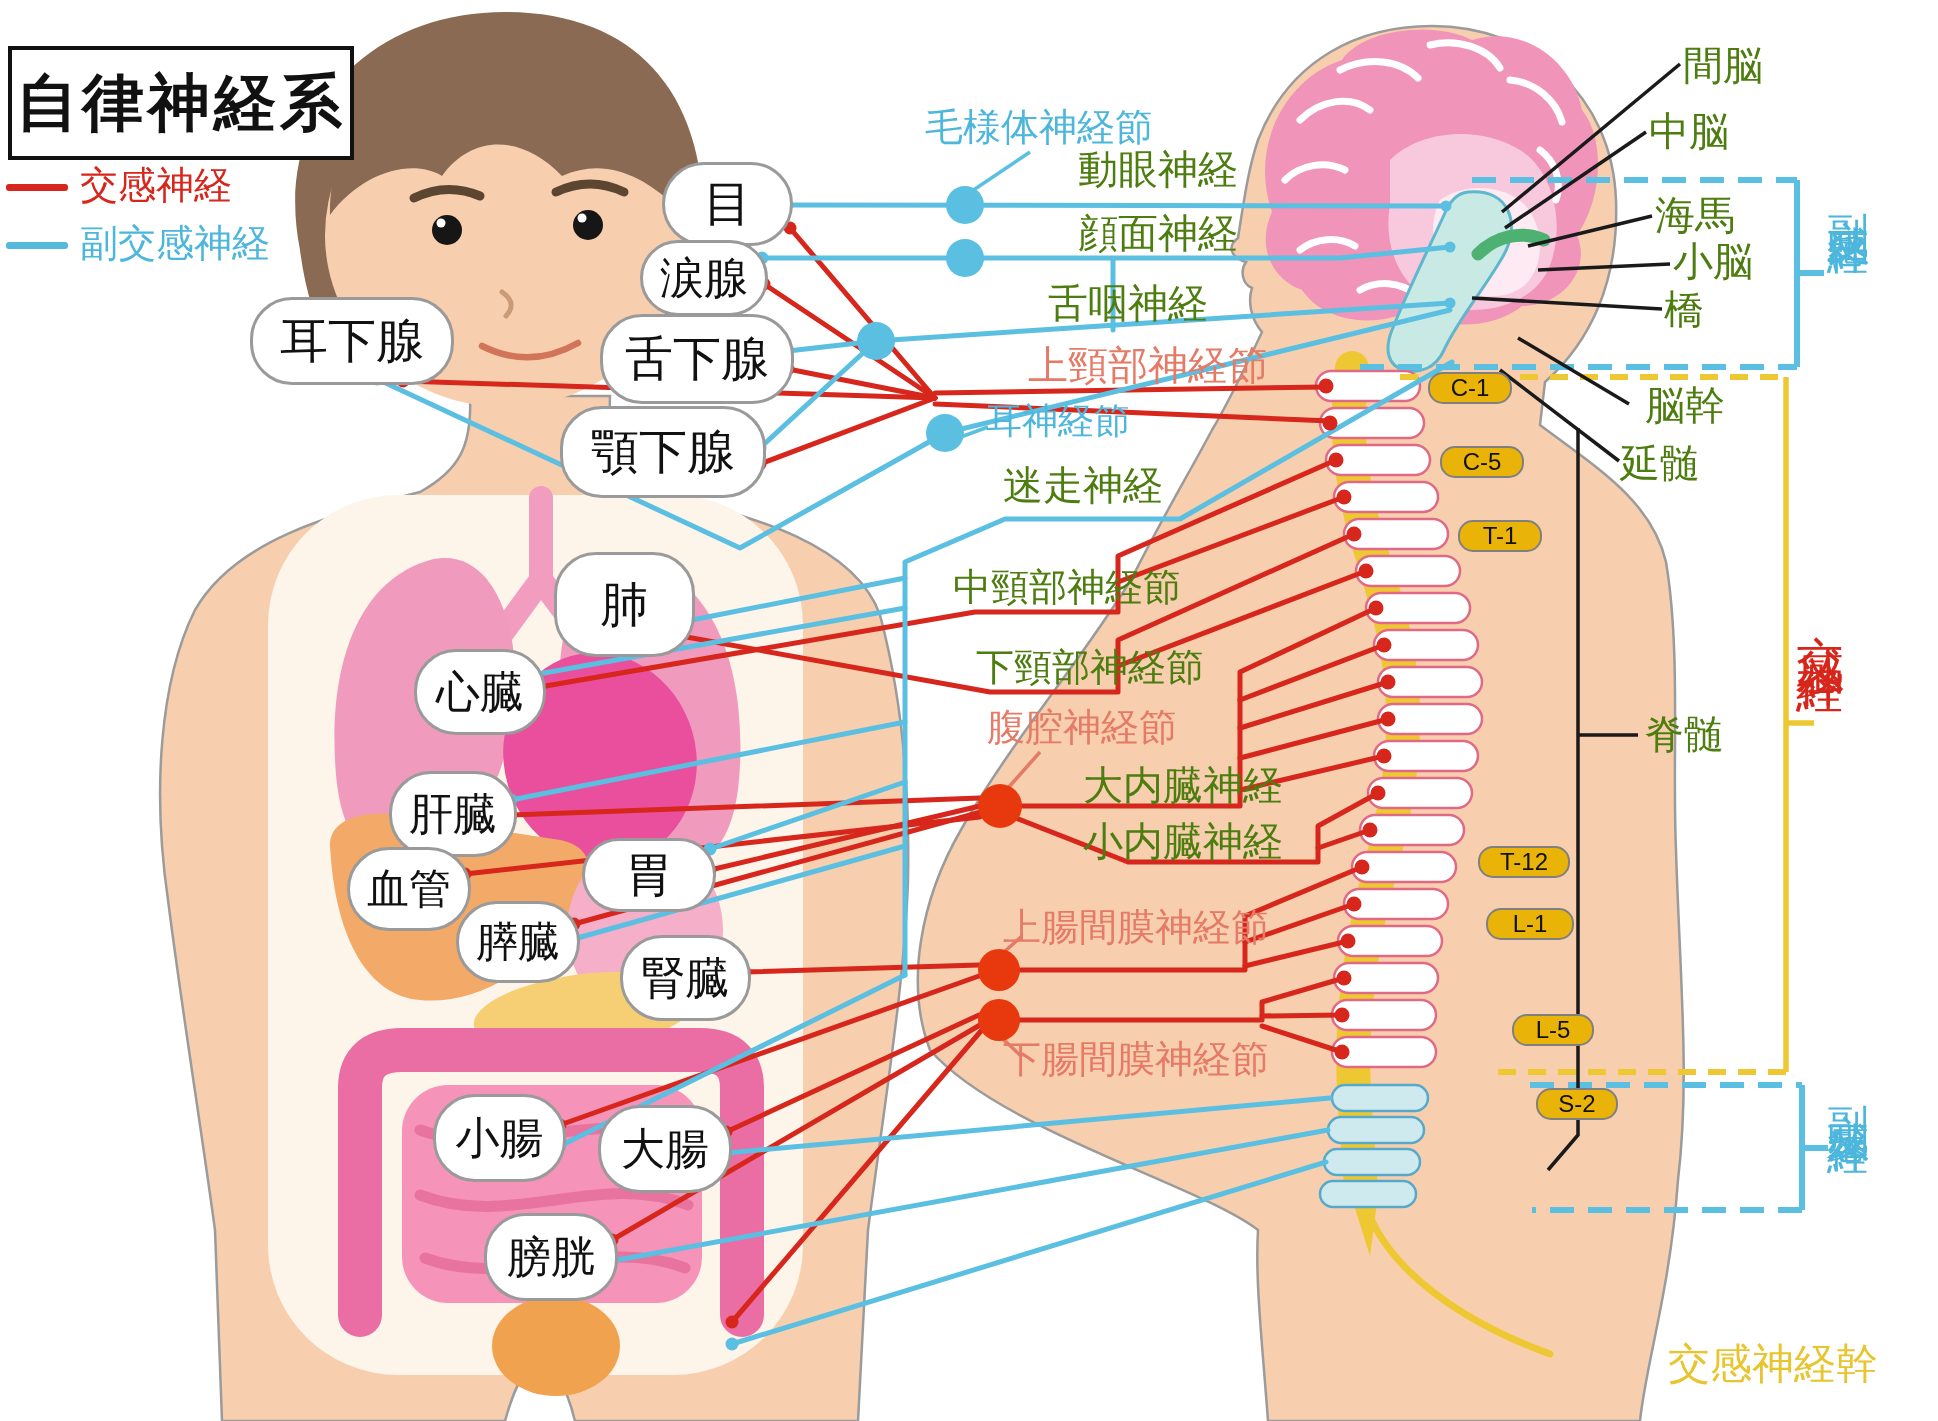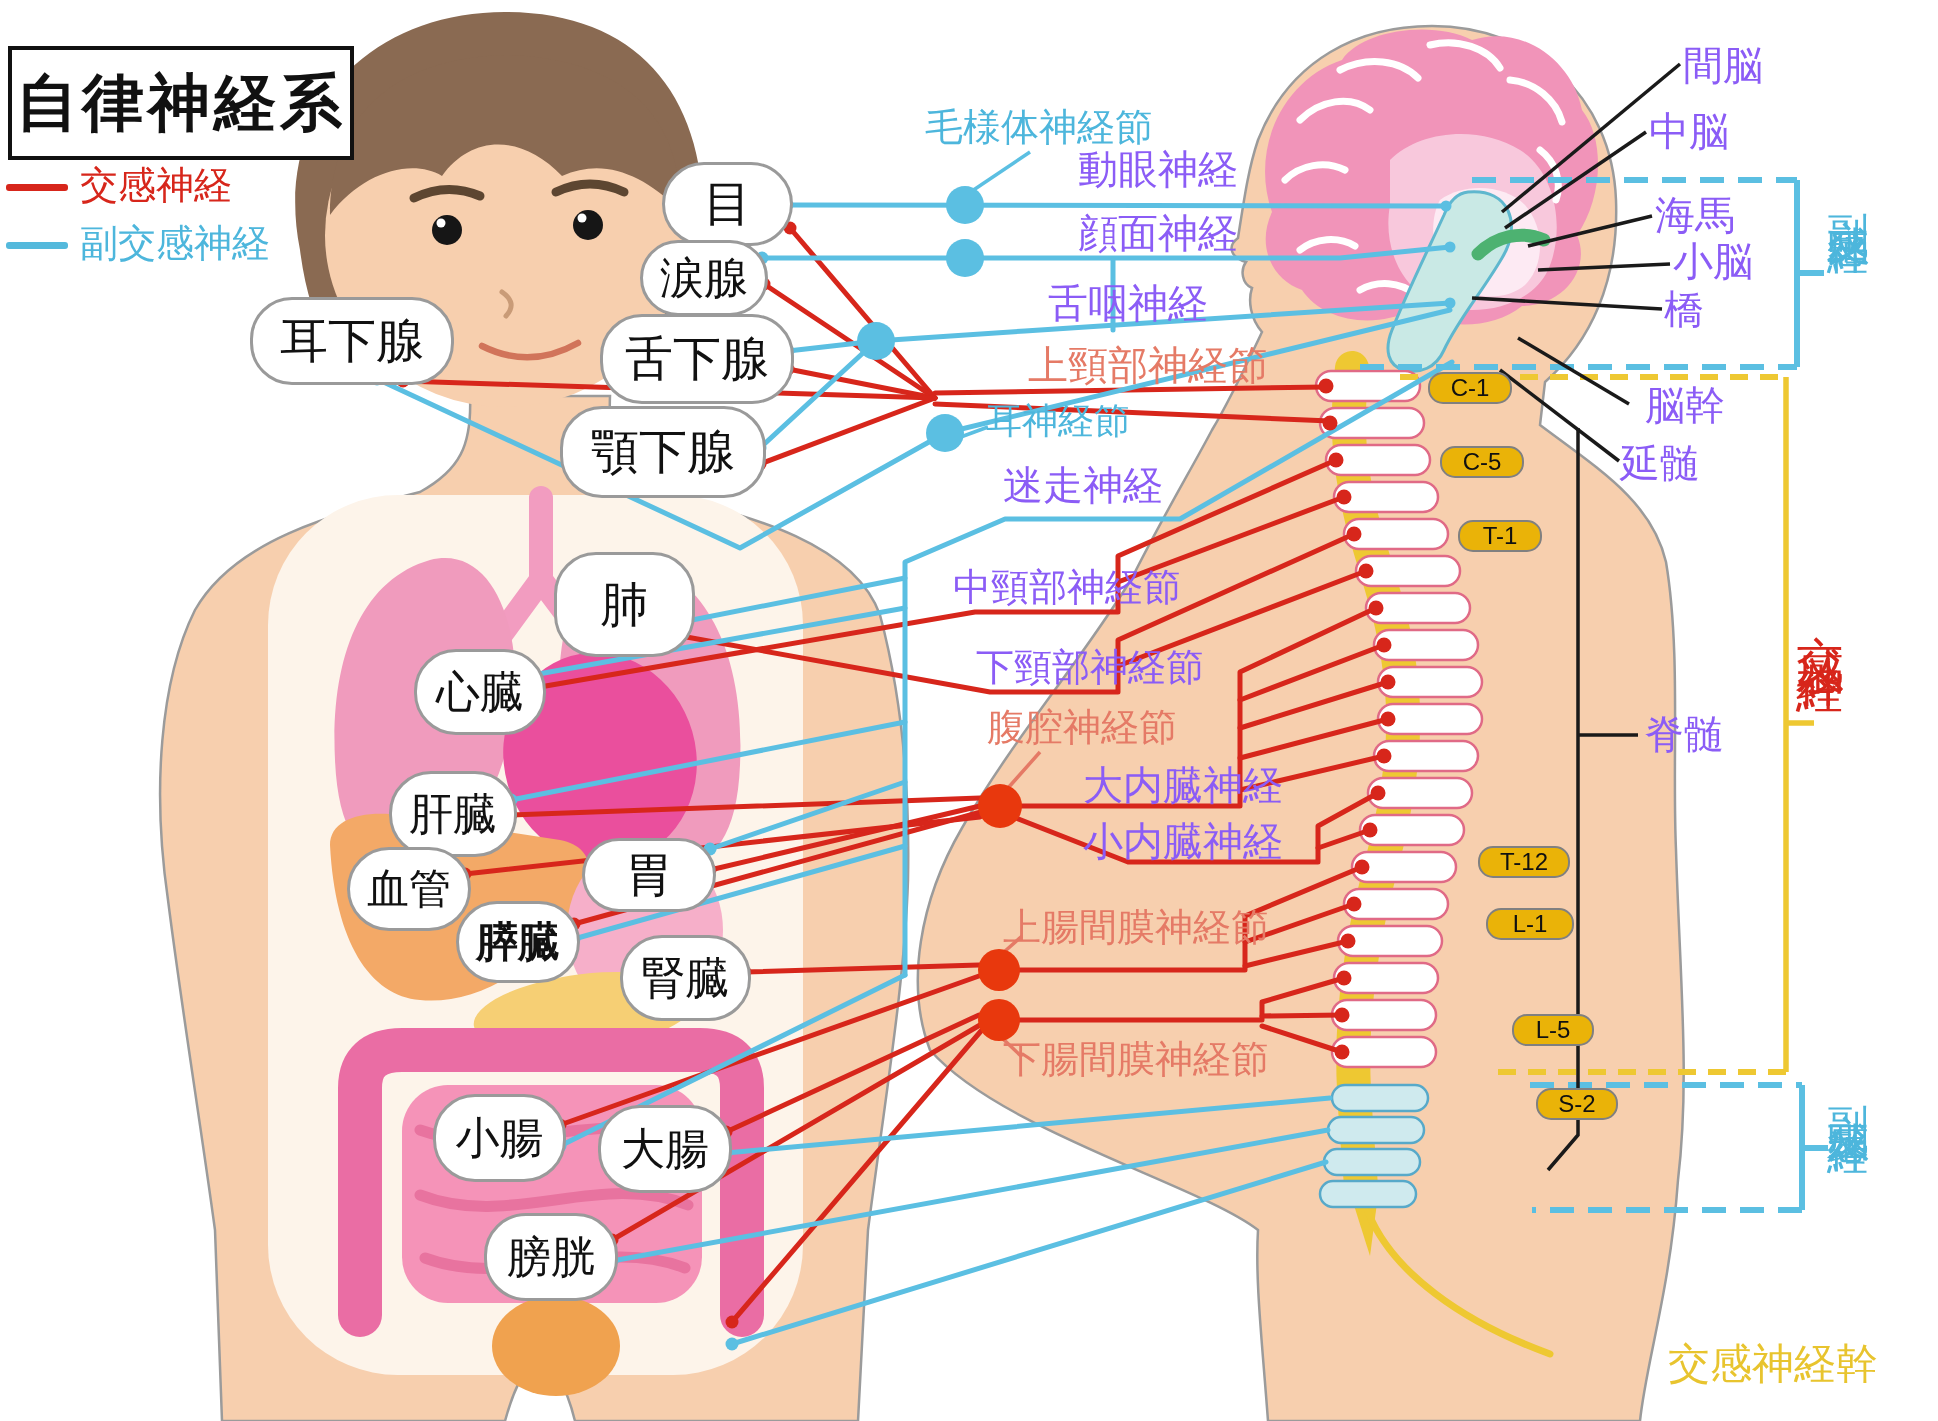--- a/index.html
+++ b/index.html
@@ -1,19 +1,19 @@
 <!DOCTYPE html>
 <html><head>
 <meta charset="utf-8">
 <style>
   html,body{margin:0;padding:0;background:#fff;}
   #stage{position:relative;width:1938px;height:1421px;background:#ffffff;overflow:hidden;
          font-family:"Liberation Sans","DejaVu Sans",sans-serif;padding-left:12px;}
   #art{position:absolute;left:0;top:0;}
-  .lbl{position:absolute;white-space:nowrap;color:#8b5cf6;line-height:1.05;}
+  .lbl{position:absolute;white-space:nowrap;color:#4d7c0f;line-height:1.05;}
   .bubble{position:absolute;background:#fff;border:3px solid #9a9a9a;border-radius:42px;
           display:flex;align-items:center;justify-content:center;
           font-size:48px;font-weight:500;color:#111;}
   .vpill{position:absolute;background:#eab308;border:2px solid #808080;border-radius:15px;
          display:flex;align-items:center;justify-content:center;
          font-size:24px;color:#111;font-weight:500;}
   .vert{position:absolute;writing-mode:vertical-rl;text-orientation:upright;white-space:nowrap;font-weight:500;}
   #title-box{position:absolute;left:8px;top:46px;width:338px;height:106px;border:4px solid #111;
              background:#fff;display:flex;align-items:center;justify-content:center;
              font-size:62px;font-weight:600;letter-spacing:4px;color:#111;}
@@ -279,21 +279,21 @@
 <div class="bubble" style="left:662px;top:162px;width:125px;height:78px;">目</div>
 <div class="bubble" style="left:640px;top:240px;width:122px;height:70px;font-size:44px;">涙腺</div>
 <div class="bubble" style="left:250px;top:297px;width:198px;height:82px;">耳下腺</div>
 <div class="bubble" style="left:600px;top:314px;width:188px;height:84px;">舌下腺</div>
 <div class="bubble" style="left:560px;top:406px;width:200px;height:86px;">顎下腺</div>
 <div class="bubble" style="left:554px;top:552px;width:135px;height:99px;">肺</div>
 <div class="bubble" style="left:414px;top:649px;width:126px;height:80px;font-size:44px;">心臓</div>
 <div class="bubble" style="left:389px;top:771px;width:122px;height:80px;font-size:44px;">肝臓</div>
 <div class="bubble" style="left:347px;top:847px;width:118px;height:78px;font-size:42px;">血管</div>
 <div class="bubble" style="left:582px;top:838px;width:128px;height:68px;">胃</div>
-<div class="bubble" style="left:456px;top:901px;width:118px;height:76px;font-size:42px;font-weight:bold;">膵臓</div>
+<div class="bubble" style="left:456px;top:901px;width:118px;height:76px;font-size:42px;">膵臓</div>
 <div class="bubble" style="left:620px;top:935px;width:125px;height:80px;font-size:44px;">腎臓</div>
 <div class="bubble" style="left:433px;top:1094px;width:127px;height:82px;font-size:44px;">小腸</div>
 <div class="bubble" style="left:484px;top:1213px;width:128px;height:82px;font-size:44px;">膀胱</div>
 <div class="bubble" style="left:598px;top:1105px;width:128px;height:82px;font-size:44px;">大腸</div>
 
 <div class="lbl blue" style="left:925px;top:108px;font-size:38px;">毛様体神経節</div>
 <div class="lbl" style="left:1078px;top:148px;font-size:40px;">動眼神経</div>
 <div class="lbl" style="left:1078px;top:212px;font-size:40px;">顔面神経</div>
 <div class="lbl" style="left:1048px;top:282px;font-size:40px;">舌咽神経</div>
 <div class="lbl salmon" style="left:1028px;top:344px;font-size:40px;">上頸部神経節</div>

